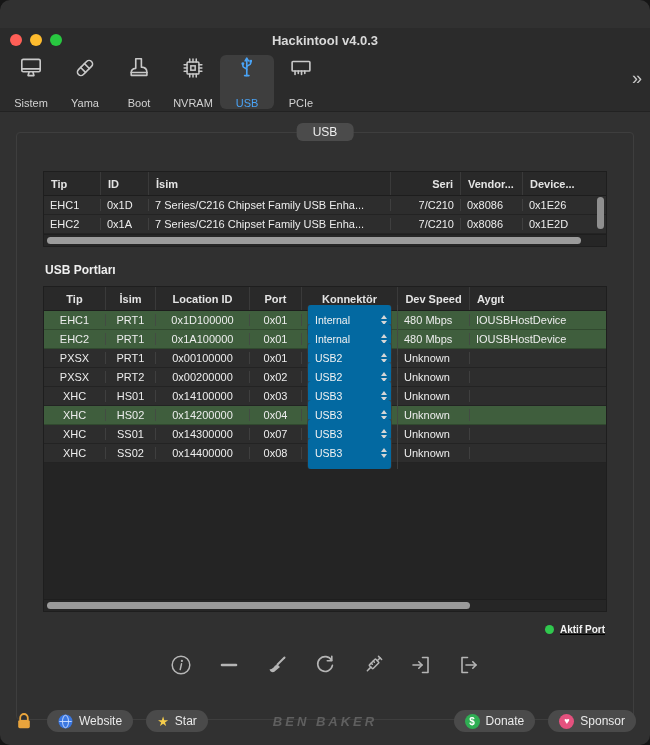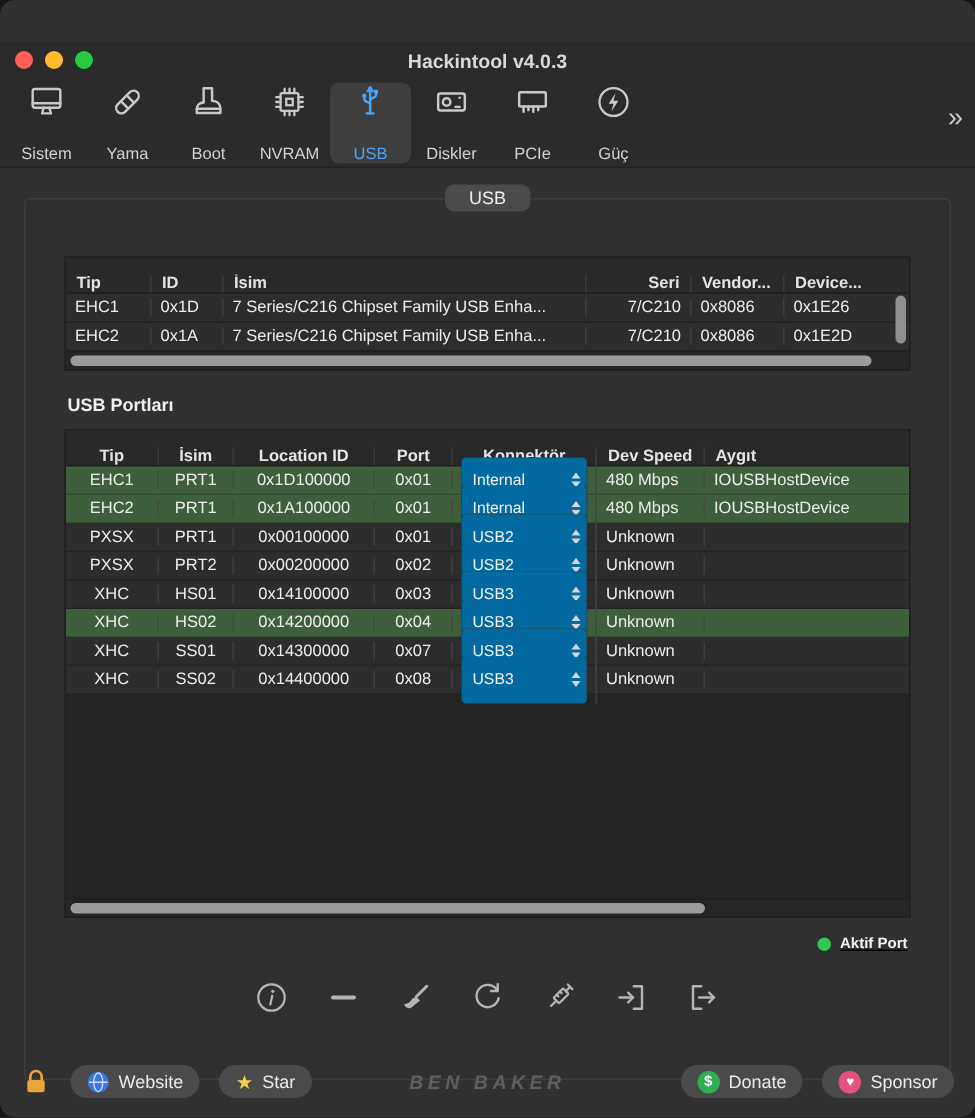--- a/index.html
+++ b/index.html
@@ -23,21 +23,21 @@
   .titem.sel .tlabel { color:#4aa3f5; }
   .overflow { position:absolute; right:8px; top:16px; font-size:18px; color:#c9c9c9; }
 
   
   .content { padding:20px 16px 0; }
   .groupbox { position:relative; border:1px solid #3e3e3e; border-radius:4px; background:#303030; height:588px; padding:32px 26px 0; }
   .grouplabel { position:absolute; top:-10px; left:50%; transform:translateX(-50%); background:#4b4b4b; border-radius:6px; padding:2px 16px; font-size:12px; color:#eeeeee; }
 
   
   .tbl { border:1px solid #1e1e1e; background:#242424; position:relative; }
-  .thead { display:flex; height:24px; background:#292929; border-bottom:1px solid #1d1d1d;align-items:flex-end; }
+  .thead { display:flex; height:24px; background:#292929; border-bottom:1px solid #1d1d1d; }
   .th { display:flex; align-items:center; font-size:11px; font-weight:700; color:#e4e4e4; border-right:1px solid #3a3a3a; padding:0 7px; white-space:nowrap; overflow:hidden; }
   .tr { display:flex; height:19px; background:#2d2d2d; border-bottom:1px solid rgba(0,0,0,.22);align-items:center; }
   .tr.active { background:#3f5e3d; }
   .td { display:flex; align-items:center; font-size:11px; color:#ededed; border-right:1px solid rgba(70,70,70,.75); padding:0 6px; white-space:nowrap; overflow:hidden; }
 
   
   .k0{width:57px} .k1{width:48px} .k2{width:242px} .k3{width:70px; justify-content:flex-end}
   .k4{width:62px} .k5{flex:1; border-right:none}
 
   
@@ -156,51 +156,31 @@
           <path d="M11.8 13.6 C11.8 11.8 8.2 12.4 8.2 10.2 V9.4"></path>
           <circle cx="8.2" cy="8.1" r="1.35" fill="currentColor" stroke="none"></circle>
           <path d="M11.8 11 C11.8 9.2 15.4 9.8 15.4 7.6 V7.1"></path>
           <rect x="14.2" y="4.5" width="2.4" height="2.4" fill="currentColor" stroke="none"></rect>
           <line x1="9.8" y1="19" x2="13.8" y2="19"></line>
         </svg>
       </span>
       <span class="tlabel">USB</span>
     </div>
 
-    <div class="titem">
-      <span class="ticon">
-        <svg class="icon" width="26" height="26" viewBox="0 0 24 24" fill="none" stroke="currentColor" stroke-width="1.5" stroke-linecap="round" stroke-linejoin="round">
-          <rect x="3.8" y="6.8" width="16.4" height="10.4" rx="1.4"></rect>
-            <circle cx="9" cy="12" r="2.3"></circle>
-            <line x1="14.5" y1="15" x2="17" y2="15"></line>
-            <circle cx="17" cy="9.4" r="0.8" fill="currentColor" stroke="none"></circle>
-        </svg>
-      </span>
-      <span class="tlabel">Diskler</span>
-    </div>
 
     <div class="titem">
       <span class="ticon">
         <svg class="icon" width="26" height="26" viewBox="0 0 24 24" fill="none" stroke="currentColor" stroke-width="1.5" stroke-linecap="round">
           <rect x="3.8" y="6" width="16.4" height="8.8" rx="0.8"></rect>
             <path d="M6.5 14.8 V18 M9.5 14.8 V17 M12.5 14.8 V18 M15.5 14.8 V17"></path>
         </svg>
       </span>
       <span class="tlabel">PCIe</span>
     </div>
 
-    <div class="titem">
-      <span class="ticon">
-        <svg class="icon" width="26" height="26" viewBox="0 0 24 24" fill="none" stroke="currentColor" stroke-width="1.4">
-          <circle cx="12" cy="12" r="8.6"></circle>
-            <path d="M13.3 6.5 L9 13 H12 L10.7 17.8 L15 11.2 H12 Z" fill="currentColor" stroke="none"></path>
-        </svg>
-      </span>
-      <span class="tlabel">Güç</span>
-    </div>
 
     <div class="overflow">»</div>
   </div>
 
   <div class="content">
     <div class="groupbox">
       <div class="grouplabel">USB</div>
 
       <div class="ctrlwrap">
         <div class="tbl">

